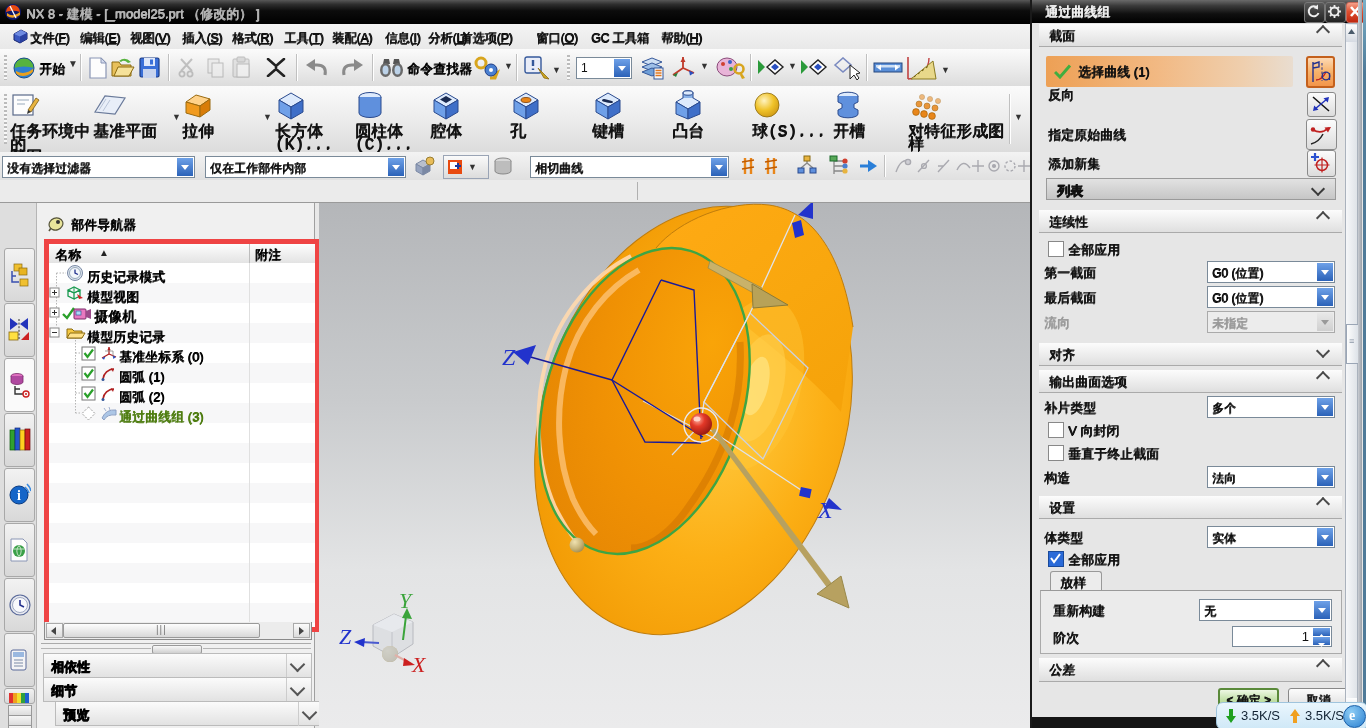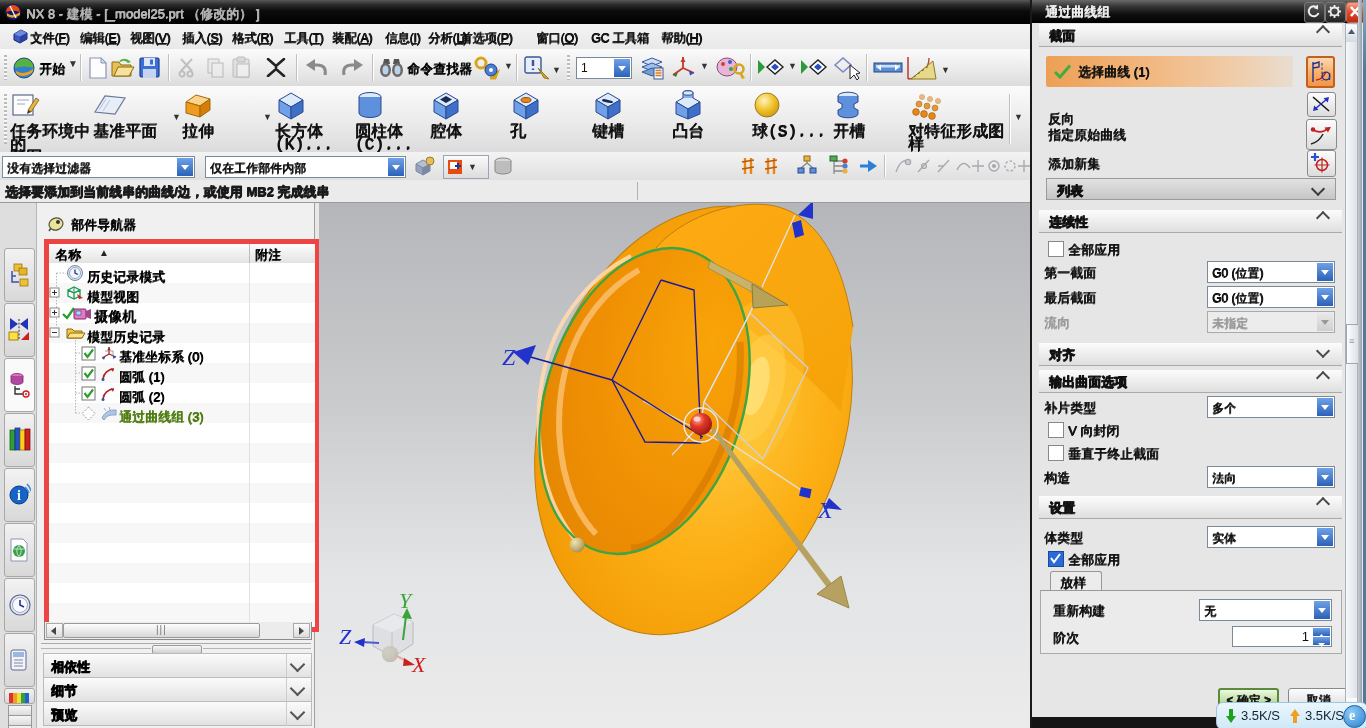--- a/index.html
+++ b/index.html
@@ -36,21 +36,21 @@
   
   #main{left:0;top:202px;width:1366px;height:526px;background:#e8e8e8;}
   #tabstrip{position:absolute;left:0;top:0;width:36px;height:526px;background:#dedede;border-right:1px solid #b5b5b5;}
   .tab{position:absolute;left:4px;width:29px;height:52px;background:linear-gradient(#f2f2f2,#d8d8d8);border:1px solid #a8a8a8;border-radius:3px;}
   .tab.sel{background:#fafafa;}
   #navpanel{position:absolute;left:37px;top:0;width:277px;height:526px;background:#f0f0f0;border-right:1px solid #9f9f9f;}
   #viewport{position:absolute;left:319px;top:0;width:711px;height:526px;background:linear-gradient(180deg,#b4b6b9 0%,#c9cbcd 38%,#e3e4e5 70%,#ebebec 100%);}
   #dialog{position:absolute;left:1030px;top:-202px;width:336px;height:728px;background:#e9e9e9;}
   .theader{position:absolute;background:linear-gradient(#fdfdfd,#e3e3e3);border-bottom:1px solid #bdbdbd;}
   
-  .dsec{position:absolute;left:7px;width:303px;height:22px;background:linear-gradient(#fcfcfc,#dfdfdf);border-bottom:1px solid #aaa;font-weight:bold;font-size:13px;color:#111;}
+  .dsec{position:absolute;left:7px;width:303px;height:22px;background:linear-gradient(#fcfcfc,#dfdfdf);border-bottom:1px solid #aaa;font-weight:normal;font-size:13px;color:#111;}
   .dsec .stext{position:absolute;left:10px;top:3px;}
   .chev{position:absolute;right:8px;top:3px;width:22px;height:16px;}
   .chev i{display:block;width:8px;height:8px;margin:0 auto;border-top:2.4px solid #4a4a4a;border-right:2.4px solid #4a4a4a;}
   .cup{transform:rotate(-45deg);margin-top:5px;}
   .cdn{transform:rotate(135deg);margin-top:1px;}
   .drow{position:absolute;font-size:13px;color:#111;}
   .ibtn{position:absolute;width:28px;height:26px;border:1px solid #8a8a8a;border-radius:3px;background:linear-gradient(#fcfcfc,#dcdcdc);}
   .cb{position:absolute;width:14px;height:14px;background:#fff;border:1px solid #888;}
   .netw{left:1216px;top:702px;width:150px;height:26px;background:linear-gradient(#eaf6fd,#cfe8f7);border:1px solid #9fc4dd;border-radius:7px;font-size:13px;color:#123;}
 </style>
@@ -267,21 +267,21 @@
       <div class="abs" style="left:6px;top:451px;width:267px;height:23px;background:linear-gradient(#fbfbfb,#e2e2e2);border:1px solid #bbb">
         <span class="abs cjk" style="left:7px;top:4px;font-size:13px;font-weight:bold">相依性</span>
         <div class="abs" style="right:24px;top:0;width:1px;height:24px;background:#ccc"></div>
         <i class="abs" style="right:8px;top:5px;width:9px;height:9px;border-top:2.6px solid #555;border-right:2.6px solid #555;transform:rotate(135deg)"></i>
       </div>
       <div class="abs" style="left:6px;top:475px;width:267px;height:23px;background:linear-gradient(#fbfbfb,#e2e2e2);border:1px solid #bbb">
         <span class="abs cjk" style="left:7px;top:4px;font-size:13px;font-weight:bold">细节</span>
         <div class="abs" style="right:24px;top:0;width:1px;height:24px;background:#ccc"></div>
         <i class="abs" style="right:8px;top:5px;width:9px;height:9px;border-top:2.6px solid #555;border-right:2.6px solid #555;transform:rotate(135deg)"></i>
       </div>
-      <div class="abs" style="left:6px;top:499px;width:267px;height:23px;background:linear-gradient(#fbfbfb,#e2e2e2);border:1px solid #bbb">
+      <div class="abs" style="left:18px;top:499px;width:267px;height:23px;background:linear-gradient(#fbfbfb,#e2e2e2);border:1px solid #bbb">
         <span class="abs cjk" style="left:7px;top:4px;font-size:13px;font-weight:bold">预览</span>
         <div class="abs" style="right:24px;top:0;width:1px;height:24px;background:#ccc"></div>
         <i class="abs" style="right:8px;top:5px;width:9px;height:9px;border-top:2.6px solid #555;border-right:2.6px solid #555;transform:rotate(135deg)"></i>
       </div>
     </div>
     <div id="viewport">
     <svg width="711" height="526" viewBox="0 0 711 526" style="position:absolute;left:0;top:0">
       <defs>
         <radialGradient id="diskg" cx="0.60" cy="0.48" r="0.72">
           <stop offset="0" stop-color="#ffc93e"></stop>
@@ -684,20 +684,24 @@
           <rect x="2" y="2" width="14" height="14" fill="#e84a10"></rect>
           <rect x="4" y="4" width="7" height="7" fill="#fff"></rect>
           <path d="M12 5 v6 M9 8 h6" stroke="#1a3a9a" stroke-width="2"></path>
         </svg>
       <span class="abs" style="left:24px;top:6px;font-size:9px;color:#333">▼</span>
     </div>
     <svg class="abs" style="left:492px;top:3px" width="22" height="22" viewBox="0 0 22 22">
         <ellipse cx="11" cy="6" rx="8" ry="3" fill="#d8d8d8" stroke="#888"></ellipse>
         <path d="M3 6 L3 16 A8 3 0 0 0 19 16 L19 6" fill="#bdbdbd" stroke="#888"></path>
       </svg>
+    <div class="combo cjk" style="left:530px;top:4px;width:197px">
+        <span class="ctext">相切曲线</span>
+        <span class="cbtn"></span>
+      </div>
     <svg class="abs" style="left:740px;top:4px" width="22" height="20" viewBox="0 0 22 20">
         <path d="M5 2 L5 18 M11 2 L11 18" stroke="#e8861a" stroke-width="2.4"></path>
         <path d="M2 6 L14 4 M2 13 L14 11" stroke="#c05a00" stroke-width="1.6"></path>
       </svg>
     <svg class="abs" style="left:763px;top:4px" width="22" height="20" viewBox="0 0 22 20">
         <path d="M5 2 L5 18 M11 2 L11 18" stroke="#e8861a" stroke-width="2.4"></path>
         <path d="M2 6 L14 4 M2 13 L14 11" stroke="#c05a00" stroke-width="1.6"></path>
       </svg>
     <svg class="abs" style="left:795px;top:3px" width="24" height="22" viewBox="0 0 24 22">
         <path d="M12 3 L12 8 M6 13 L12 8 M18 13 L12 8" stroke="#888" stroke-width="1.4" fill="none"></path>
@@ -728,21 +732,20 @@
         <path d="M85 4 L85 16 M79 10 L91 10"></path>
         <circle cx="101" cy="10" r="5"></circle>
           <circle cx="101" cy="10" r="1.4" fill="#9a9aa2"></circle>
         <circle cx="117" cy="10" r="5" stroke-dasharray="2.5 2"></circle>
         <path d="M131 4 L131 16 M125 10 L137 10"></path>
         <path d="M140 16 L146 4"></path>
       </g>
     </svg>
   </div>
   <div id="promptbar" class="abs">
-      <span class="ptext cjk">选择要添加到当前线串的曲线/边，或使用 MB2 完成线串</span>
     <div class="abs" style="left:637px;top:2px;width:1px;height:18px;background:#b0b0b0"></div>
   </div>
   <div id="dialog" class="abs" style="left:1030px;top:0;width:336px;height:728px;background:#e6e6e6;border-left:2px solid #1a1a1a;box-sizing:border-box;font-size:13px;color:#111">
 
     <div class="abs" style="left:0;top:0;width:334px;height:23px;background:linear-gradient(#6a6a6a 0%,#3a3a3a 25%,#101010 60%,#000 100%);">
       <span class="abs cjk" style="left:13px;top:3px;color:#f0f0f0;font-size:13px">通过曲线组</span>
       <div class="abs" style="left:272px;top:2px;width:19px;height:19px;border:1px solid #777;border-radius:3px;background:linear-gradient(#5a5a5a,#222)">
           <svg width="17" height="17" viewBox="0 0 17 17" style="position:absolute;left:0;top:0">
             <path d="M12.5 5 A5 5 0 1 0 13.5 10" stroke="#eee" stroke-width="2" fill="none"></path>
             <path d="M13 1.5 L13 6.5 L8.5 5Z" fill="#eee"></path>
@@ -775,21 +778,21 @@
     </div>
     <div class="abs" style="left:274px;top:56px;width:29px;height:32px;border:2px solid #c4601c;border-radius:3px;background:linear-gradient(#fcd9b5,#f7b26a 50%,#f3954a);box-sizing:border-box">
       <svg class="abs" style="left:1px;top:2px" width="23" height="24" viewBox="0 0 23 24">
           <path d="M4 2 L4 22 M4 4 L10 2 L10 7 L4 8" fill="none" stroke="#23318e" stroke-width="1.4"></path>
           <path d="M13 3 L13 21" stroke="#23318e" stroke-width="1" stroke-dasharray="2.5 1.8"></path>
           <path d="M7 20 Q13 20 17 12" fill="none" stroke="#c02020" stroke-width="1.4"></path>
           <circle cx="17" cy="16" r="3.8" fill="none" stroke="#23318e" stroke-width="1.3"></circle>
           <path d="M20.5 13 L20.5 20" stroke="#23318e" stroke-width="1.3"></path>
         </svg>
     </div>
-    <span class="abs drow cjk" style="left:16px;top:110px">反向</span>
+    <span class="abs drow cjk" style="left:16px;top:86px">反向</span>
     <div class="ibtn" style="left:275px;top:92px;width:27px;height:23px">
         <svg class="abs" style="left:2px;top:1px" width="22" height="20" viewBox="0 0 22 20">
           <path d="M3 3 L19 17" stroke="#101010" stroke-width="1.5"></path>
           <path d="M5 15 L17 5" stroke="#2233bb" stroke-width="1.5"></path>
           <path d="M19 3 L13.5 4.2 L17.8 8.5Z" fill="#2233bb"></path>
           <path d="M3 17 L8.5 15.8 L4.2 11.5Z" fill="#2233bb"></path>
         </svg>
       </div>
     <span class="abs drow cjk" style="left:16px;top:126px">指定原始曲线</span>
     <div class="ibtn" style="left:274px;top:119px;width:29px;height:29px">
@@ -894,20 +897,26 @@
     <div class="abs" style="left:200px;top:626px;width:98px;height:19px;background:#fff;border:1px solid #7a8a99">
         <span class="abs" style="right:22px;top:2px">1</span>
       <div class="abs" style="right:1px;top:1px;width:17px;height:8px;background:linear-gradient(#6ea1e8,#2b62b8)"><svg width="17" height="8">
             <path d="M8.5 2 L5 6 L12 6Z" fill="#fff"></path>
           </svg></div>
       <div class="abs" style="right:1px;bottom:1px;width:17px;height:8px;background:linear-gradient(#6ea1e8,#2b62b8)"><svg width="17" height="8">
             <path d="M8.5 6 L5 2 L12 2Z" fill="#fff"></path>
           </svg></div>
     </div>
 
+    <div class="dsec" style="top:658px;height:23px">
+        <span class="stext cjk">公差</span>
+        <span class="chev">
+          <i class="cup"></i>
+        </span>
+      </div>
 
     <div class="abs" style="left:186px;top:688px;width:61px;height:22px;background:linear-gradient(#eef8e4,#c2e0a8 55%,#a8d088);border:2px solid #5a8a3a;border-radius:3px;box-sizing:border-box;text-align:center"><span class="cjk" style="font-size:12px;position:relative;top:2px">&lt; 确定 &gt;</span></div>
     <div class="abs" style="left:256px;top:688px;width:61px;height:22px;background:linear-gradient(#fcfcfc,#dcdcdc);border:1px solid #888;border-radius:3px;box-sizing:border-box;text-align:center"><span class="cjk" style="font-size:12px;position:relative;top:3px">取消</span></div>
     <div class="abs" style="left:0;top:717px;width:188px;height:11px;background:#151515"></div>
 
     <div class="abs" style="left:313px;top:23px;width:13px;height:694px;background:linear-gradient(90deg,#f6f7f9,#dfe3e8);border:1px solid #aab2bd;box-sizing:border-box">
       <div class="abs" style="left:0px;top:1px;width:11px;height:17px;background:linear-gradient(#fdfdfd,#d5dae2)"><svg width="11" height="16">
             <path d="M5.5 4 L2 9 L9 9Z" fill="#4a5a6a"></path>
           </svg></div>
       <div class="abs" style="left:0px;bottom:1px;width:11px;height:17px;background:linear-gradient(#fdfdfd,#d5dae2)"><svg width="11" height="16">

